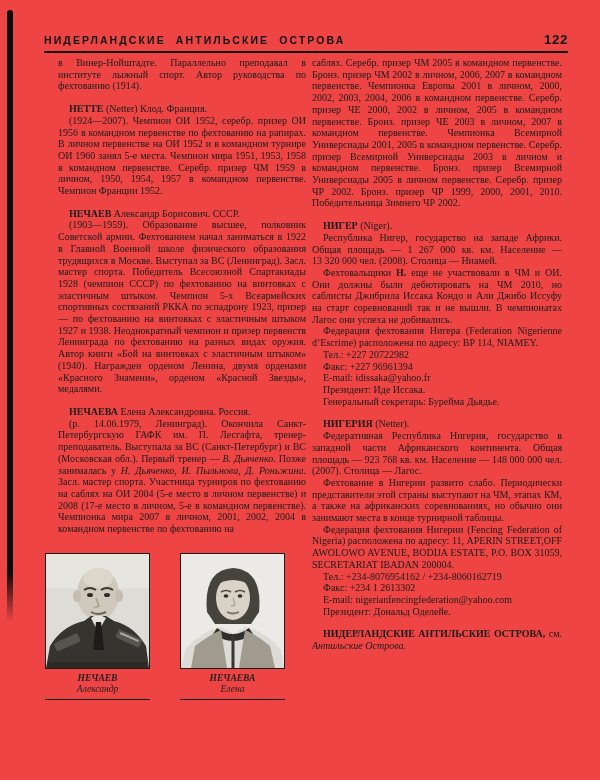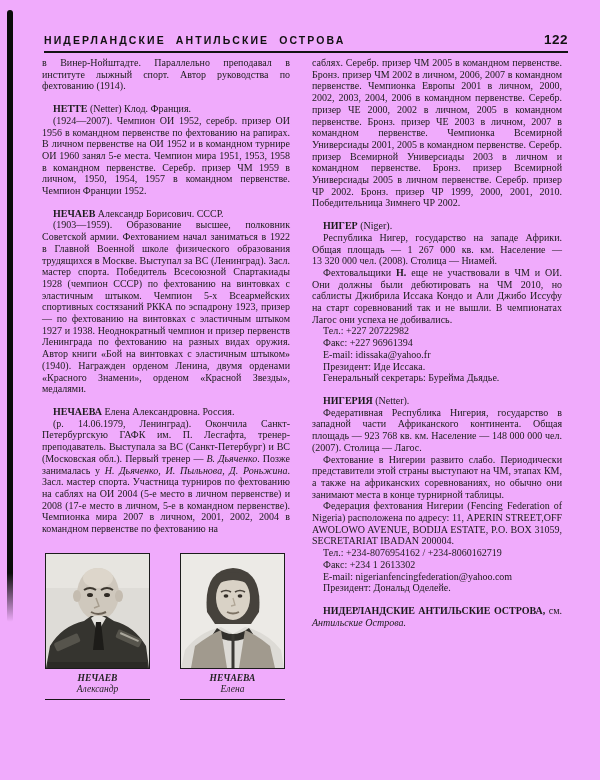--- a/index.html
+++ b/index.html
@@ -1,18 +1,18 @@
 <!DOCTYPE html>
 <html lang="ru"><head>
 <meta charset="utf-8">
 <style>
   html,body{margin:0;padding:0;background:#ffffff;}
   .page{
     position:relative;width:600px;height:780px;margin:0 auto;
-    background:#f0abfc;color:#1a1a1a;overflow:hidden;
+    background:#ef4444;color:#1a1a1a;overflow:hidden;
     font-family:"Liberation Serif", serif;
   }
   .edge-bar{
     position:absolute;left:7px;top:10px;width:6px;height:612px;
     background:linear-gradient(to bottom,#0b0b0b 0%,#0b0b0b 92%,rgba(11,11,11,0) 100%);
     border-radius:3px;
   }
   .running-head{
     position:absolute;left:44px;top:32px;width:524px;
     display:flex;justify-content:space-between;align-items:baseline;
@@ -20,21 +20,21 @@
   .running-title{
     font-family:"Liberation Sans", sans-serif;font-weight:bold;
     font-size:10.5px;letter-spacing:2.1px;word-spacing:5px;color:#111;
   }
   .page-number{
     font-family:"Liberation Sans", sans-serif;font-weight:bold;
     font-size:13.5px;letter-spacing:.5px;color:#111;
   }
   .head-rule{position:absolute;left:44px;top:51px;width:524px;height:2px;background:#141414;}
   .col{position:absolute;top:57px;}
-  .col-left{left:42px;width:248px;}
+  .col-left{left:58px;width:248px;}
   .col-right{left:312px;width:250px;}
   .para{margin:0;font-size:10px;line-height:11.7px;text-align:justify;
         text-justify:inter-word;color:#1b1b1b;}
   .para.sp{margin-top:11px;}
   .para.ind{text-indent:11px;}
   .para.left{text-align:left;}
   .b{font-weight:bold;}
   .i{font-style:italic;}
   .photos{position:absolute;left:45px;top:553px;display:flex;gap:30px;}
   .figure{width:105px;}
@@ -64,20 +64,21 @@
       <p class="para sp ind"><span class="b">НЕЧАЕВ</span><span> Александр Борисович. СССР.</span></p>
       <p class="para ind"><span>(1903—1959). Образование высшее, полковник Советской армии. Фехтованием начал заниматься в 1922 в Главной Военной школе физического образования трудящихся в Москве. Выступал за ВС (Ленинград). Засл. мастер спорта. Победитель Всесоюзной Спартакиады 1928 (чемпион СССР) по фехтованию на винтовках с эластичным штыком. Чемпион 5-х Всеармейских спортивных состязаний РККА по эспадрону 1923, призер — по фехтованию на винтовках с эластичным штыком 1927 и 1938. Неоднократный чемпион и призер первенств Ленинграда по фехтованию на разных видах оружия. Автор книги «Бой на винтовках с эластичным штыком» (1940). Награжден орденом Ленина, двумя орденами «Красного Знамени», орденом «Красной Звезды», медалями.</span></p>
       <p class="para sp ind"><span class="b">НЕЧАЕВА</span><span> Елена Александровна. Россия.</span></p>
       <p class="para ind"><span>(р. 14.06.1979, Ленинград). Окончила Санкт-Петербургскую ГАФК им. П. Лесгафта, тренер-преподаватель. Выступала за ВС (Санкт-Петербург) и ВС (Московская обл.). Первый тренер — </span><span class="i">В. Дьяченко</span><span>. Позже занималась у </span><span class="i">Н. Дьяченко, И. Пыльнова, Д. Роньжина</span><span>. Засл. мастер спорта. Участница турниров по фехтованию на саблях на ОИ 2004 (5-е место в личном первенстве) и 2008 (17-е место в личном, 5-е в командном первенстве). Чемпионка мира 2007 в личном, 2001, 2002, 2004 в командном первенстве по фехтованию на</span></p>
     </div>
   <div class="col col-right" id="col-right">
       <p class="para"><span>саблях. Серебр. призер ЧМ 2005 в командном первенстве. Бронз. призер ЧМ 2002 в личном, 2006, 2007 в командном первенстве. Чемпионка Европы 2001 в личном, 2000, 2002, 2003, 2004, 2006 в командном первенстве. Серебр. призер ЧЕ 2000, 2002 в личном, 2005 в командном первенстве. Бронз. призер ЧЕ 2003 в личном, 2007 в командном первенстве. Чемпионка Всемирной Универсиады 2001, 2005 в командном первенстве. Серебр. призер Всемирной Универсиады 2003 в личном и командном первенстве. Бронз. призер Всемирной Универсиады 2005 в личном первенстве. Серебр. призер ЧР 2002. Бронз. призер ЧР 1999, 2000, 2001, 2010. Победительница Зимнего ЧР 2002.</span></p>
       <p class="para sp ind"><span class="b">НИГЕР</span><span> (Niger).</span></p>
       <p class="para ind"><span>Республика Нигер, государство на западе Африки. Общая площадь — 1&nbsp;267&nbsp;000 кв. км. Население — 13&nbsp;320&nbsp;000 чел. (2008). Столица — Ниамей.</span></p>
       <p class="para ind"><span>Фехтовальщики </span><span class="b">Н.</span><span> еще не участвовали в ЧМ и ОИ. Они должны были дебютировать на ЧМ 2010, но саблисты Джибрила Иссака Кондо и Али Джибо Иссуфу на старт соревнований так и не вышли. В чемпионатах Лагос они успеха не добивались.</span></p>
+      <p class="para ind"><span>Федерация фехтования Нигера (Federation Nigerienne d’Escrime) расположена по адресу: BP 114, NIAMEY.</span></p>
       <p class="para ind left"><span>Тел.: +227 20722982</span></p>
       <p class="para ind left"><span>Факс: +227 96961394</span></p>
       <p class="para ind left"><span>E-mail: idissaka@yahoo.fr</span></p>
       <p class="para ind left"><span>Президент: Иде Иссака.</span></p>
       <p class="para ind left"><span>Генеральный секретарь: Бурейма Дьядье.</span></p>
       <p class="para sp ind"><span class="b">НИГЕРИЯ</span><span> (Netter).</span></p>
       <p class="para ind"><span>Федеративная Республика Нигерия, государство в западной части Африканского континента. Общая площадь — 923&nbsp;768 кв. км. Население — 148&nbsp;000&nbsp;000 чел. (2007). Столица — Лагос.</span></p>
       <p class="para ind"><span>Фехтование в Нигерии развито слабо. Периодически представители этой страны выступают на ЧМ, этапах КМ, а также на африканских соревнованиях, но обычно они занимают места в конце турнирной таблицы.</span></p>
       <p class="para ind"><span>Федерация фехтования Нигерии (Fencing Federation of Nigeria) расположена по адресу: 11, APERIN STREET,OFF AWOLOWO AVENUE, BODIJA ESTATE, P.O. BOX 31059, SECRETARIAT IBADAN 200004.</span></p>
       <p class="para ind left"><span>Тел.: +234-8076954162 / +234-8060162719</span></p>

